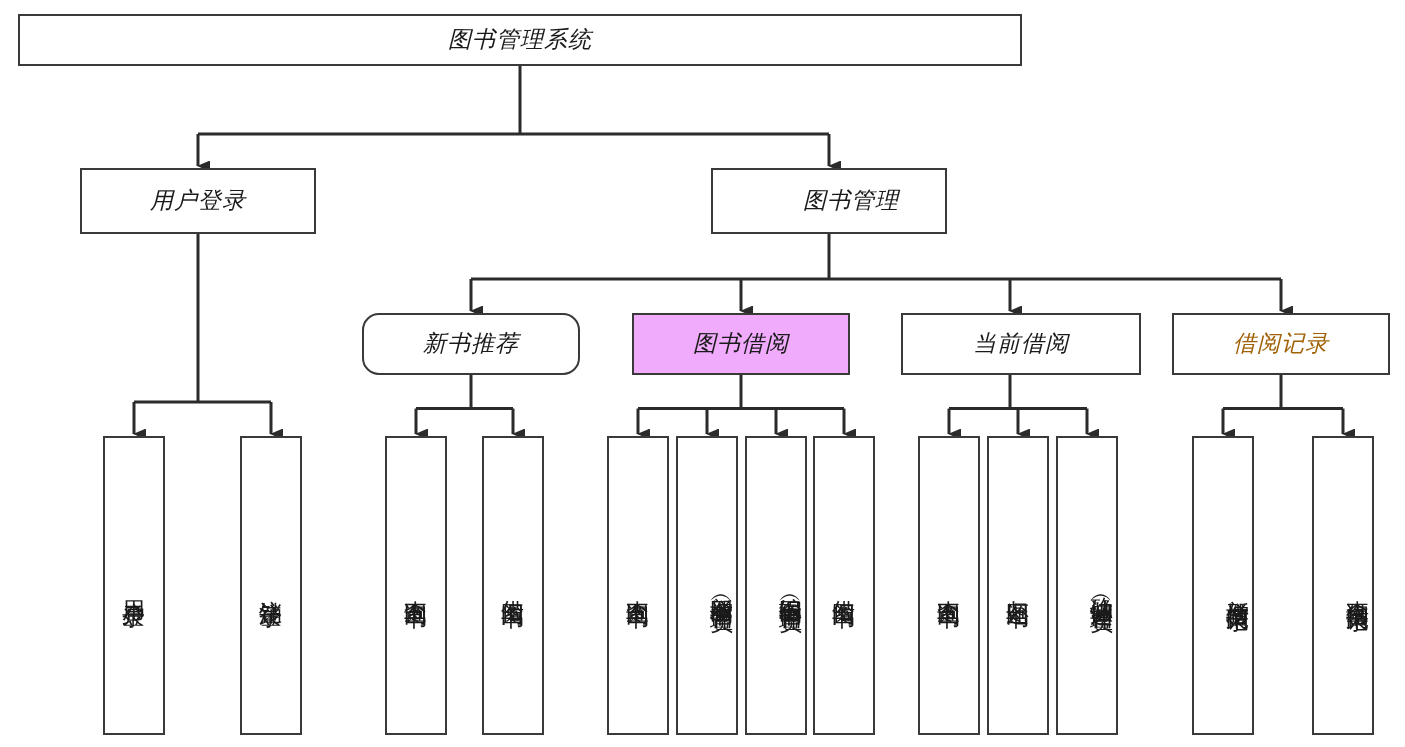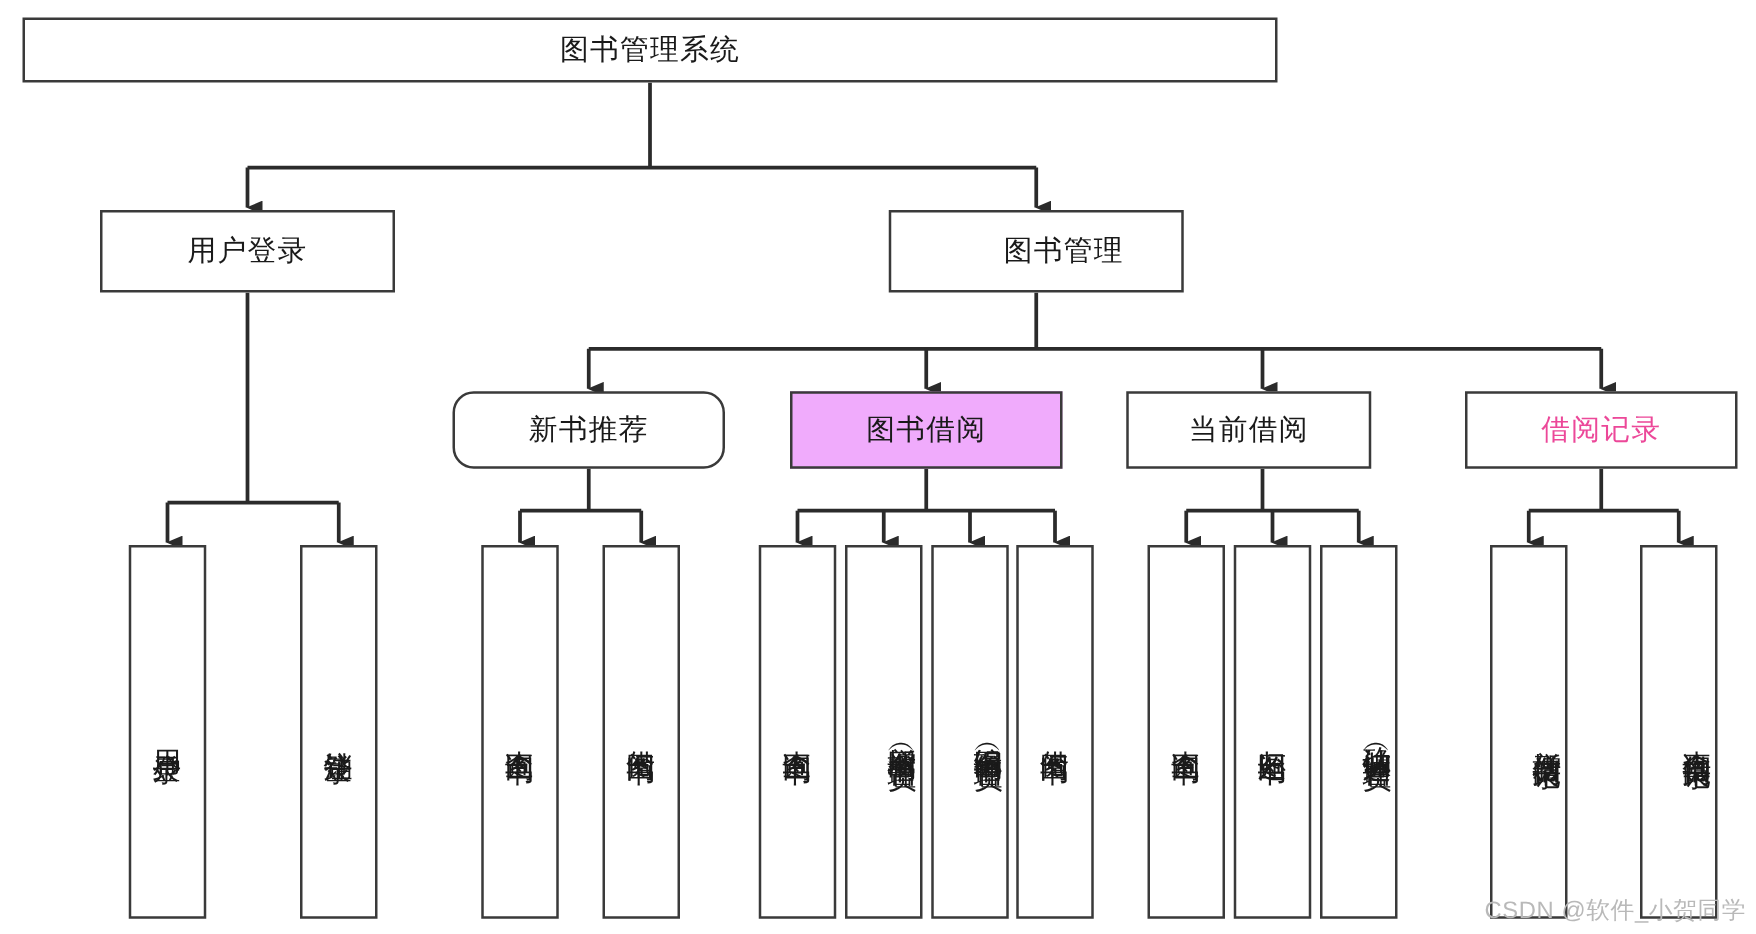--- a/index.html
+++ b/index.html
@@ -34,20 +34,21 @@
     display: flex;
     align-items: center;
     justify-content: center;
     color: #1a1a1a;
     z-index: 2;
   }
   .node.horiz {
     font-size: 23px;
     letter-spacing: 1px;
     line-height: 1.2;
+    font-style: italic;
   }
   .node.vert {
     writing-mode: vertical-rl;
     text-orientation: upright;
     font-size: 23px;
     line-height: 1.22;
     letter-spacing: 2px;
     align-items: flex-start;
     justify-content: center;
     padding-top: 4px;
@@ -127,24 +128,24 @@
       </div>
       <div class="node horiz" style="left: 711px; top: 168px; width: 236px; height: 66px; border-color: rgb(58, 58, 58); background: rgb(255, 255, 255); color: rgb(26, 26, 26); padding-left: 44px;">
         <span class="label">图书管理</span>
       </div>
       <div class="node horiz" style="left: 362px; top: 313px; width: 218px; height: 62px; border-color: rgb(58, 58, 58); background: rgb(255, 255, 255); color: rgb(26, 26, 26); border-radius: 17px;">
         <span class="label">新书推荐</span>
       </div>
       <div class="node horiz" style="left: 632px; top: 313px; width: 218px; height: 62px; border-color: rgb(58, 58, 58); background: #f0abfc; color: rgb(26, 26, 26);">
         <span class="label">图书借阅</span>
       </div>
-      <div class="node horiz" style="left: 901px; top: 313px; width: 196px; height: 62px; border-color: rgb(58, 58, 58); background: rgb(255, 255, 255); color: rgb(26, 26, 26);">
+      <div class="node horiz" style="left: 901px; top: 313px; width: 240px; height: 62px; border-color: rgb(58, 58, 58); background: rgb(255, 255, 255); color: rgb(26, 26, 26);">
         <span class="label">当前借阅</span>
       </div>
-      <div class="node horiz" style="left: 1172px; top: 313px; width: 218px; height: 62px; border-color: rgb(58, 58, 58); background: rgb(255, 255, 255); color: #ec4899;">
+      <div class="node horiz" style="left: 1172px; top: 313px; width: 218px; height: 62px; border-color: rgb(58, 58, 58); background: rgb(255, 255, 255); color: #a16207;">
         <span class="label">借阅记录</span>
       </div>
       <div class="node vert center-v" style="left: 103px; top: 436px; width: 62px; height: 299px; border-color: rgb(58, 58, 58); background: rgb(255, 255, 255); color: rgb(26, 26, 26);">
         <span class="label">用户登录</span>
       </div>
       <div class="node vert center-v" style="left: 240px; top: 436px; width: 62px; height: 299px; border-color: rgb(58, 58, 58); background: rgb(255, 255, 255); color: rgb(26, 26, 26);">
         <span class="label">注销登录</span>
       </div>
       <div class="node vert center-v" style="left: 385px; top: 436px; width: 62px; height: 299px; border-color: rgb(58, 58, 58); background: rgb(255, 255, 255); color: rgb(26, 26, 26);">
         <span class="label">查询图书</span>
@@ -174,14 +175,13 @@
         <span class="label">确认归还（管理员）</span>
       </div>
       <div class="node vert" style="left: 1192px; top: 436px; width: 62px; height: 299px; border-color: rgb(58, 58, 58); background: rgb(255, 255, 255); color: rgb(26, 26, 26);">
         <span class="label">新增借阅记录</span>
       </div>
       <div class="node vert" style="left: 1312px; top: 436px; width: 62px; height: 299px; border-color: rgb(58, 58, 58); background: rgb(255, 255, 255); color: rgb(26, 26, 26);">
         <span class="label">查询借阅记录</span>
       </div>
     </div>
 
-  <div id="watermark">CSDN @软件_小贺同学</div>
 </div>
 
 </body></html>

